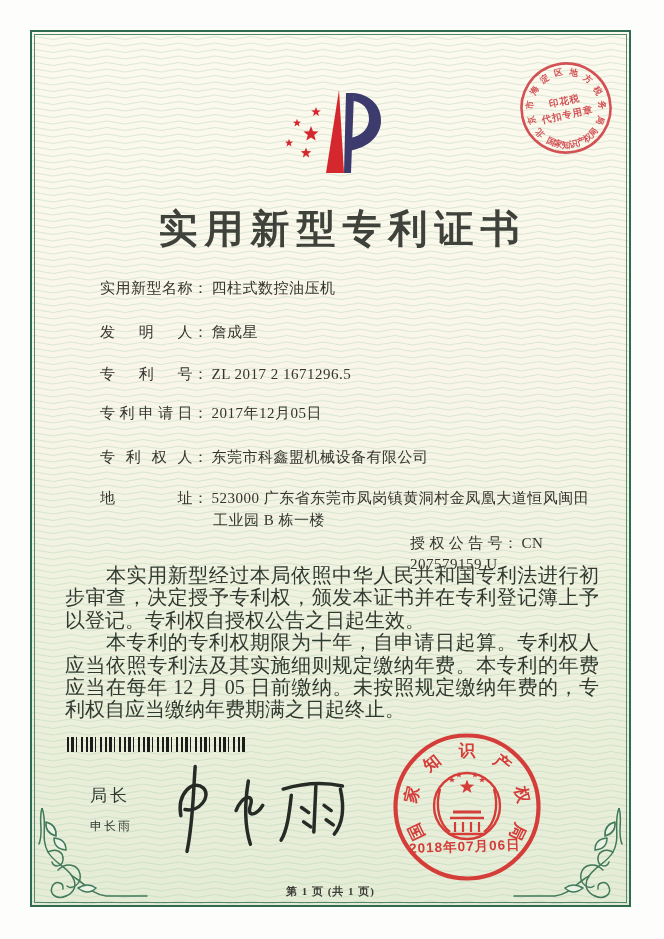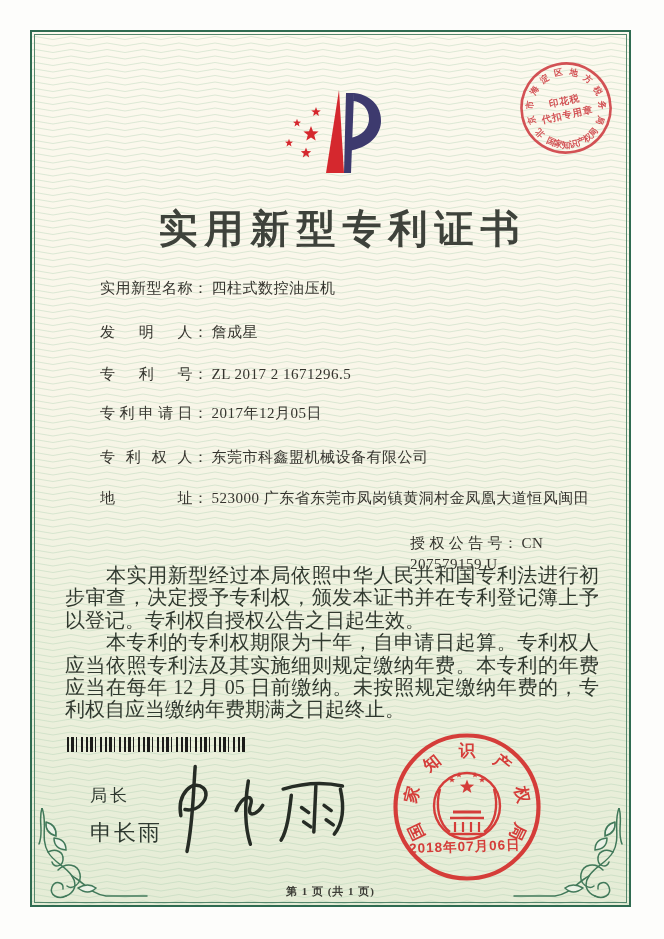--- a/index.html
+++ b/index.html
@@ -30,21 +30,21 @@
   .pair{position:relative;}
   .pright{position:absolute;left:310px;top:0;}
   .bodytext{position:absolute;left:33px;right:30px;top:532px;font-size:20px;line-height:22.4px;color:#30392f;
             font-family:"Liberation Serif","DejaVu Serif",serif;text-align:justify;z-index:2;}
   .bodytext p{margin:0;text-indent:2.05em;}
   .barcode{position:absolute;left:35px;top:705px;width:180px;height:15px;z-index:2;
            background:repeating-linear-gradient(90deg,#1c1c1a 0 2px,transparent 2px 4px,#1c1c1a 4px 7px,
            transparent 7px 9px,#1c1c1a 9px 10px,transparent 10px 14px,#1c1c1a 14px 16px,transparent 16px 19px);}
   .role{position:absolute;left:58px;top:752px;font-size:17px;letter-spacing:3px;color:#2f3a31;
         font-family:"Liberation Serif","DejaVu Serif",serif;z-index:2;}
-  .sname{position:absolute;left:58px;top:786px;font-size:22px;letter-spacing:2px;color:#2f3a31;
+  .sname{position:absolute;left:58px;top:786px;font-size:12px;letter-spacing:2px;color:#2f3a31;
          font-family:"Liberation Serif","DejaVu Serif",serif;z-index:2;}
   .sig{position:absolute;left:110px;top:722px;width:225px;height:108px;z-index:2;}
   .sig path{stroke:#262c25;stroke-width:3.4;fill:none;stroke-linecap:round;stroke-linejoin:round;}
   .mainseal{position:absolute;left:355px;top:695px;width:160px;height:160px;opacity:.93;z-index:3;}
   .sealdate{font-size:13.5px;fill:#d4302e;text-anchor:middle;font-weight:600;letter-spacing:1px;}
   .footer{position:absolute;left:0;right:0;top:852px;text-align:center;font-size:11px;color:#3c3c36;
           letter-spacing:1px;font-family:"Liberation Serif","DejaVu Serif",serif;z-index:2;font-weight:bold;}
 </style>
 </head>
 <body>
@@ -137,20 +137,21 @@
       <span class="just">专利号</span><span class="colon">：</span><span class="fvalue">ZL 2017 2 1671296.5</span>
     </div>
     <div class="row r4">
       <span class="just">专利申请日</span><span class="colon">：</span><span class="fvalue">2017年12月05日</span>
     </div>
     <div class="row r5">
       <span class="just">专利权人</span><span class="colon">：</span><span class="fvalue">东莞市科鑫盟机械设备有限公司</span>
     </div>
     <div class="row r6">
       <span class="just">地址</span><span class="colon">：</span><span class="fvalue">523000 广东省东莞市凤岗镇黄洞村金凤凰大道恒风闽田</span>
+      <span class="v2">工业园 B 栋一楼</span>
     </div>
     <div class="row r7">
       <span class="pair pright">
         <span class="just">授权公告号</span><span class="colon">：</span><span class="fvalue">CN 207579159 U</span>
       </span>
     </div>
 
     <div class="bodytext">
       <p>本实用新型经过本局依照中华人民共和国专利法进行初步审查，决定授予专利权，颁发本证书并在专利登记簿上予以登记。专利权自授权公告之日起生效。</p>
       <p>本专利的专利权期限为十年，自申请日起算。专利权人应当依照专利法及其实施细则规定缴纳年费。本专利的年费应当在每年 12 月 05 日前缴纳。未按照规定缴纳年费的，专利权自应当缴纳年费期满之日起终止。</p>

